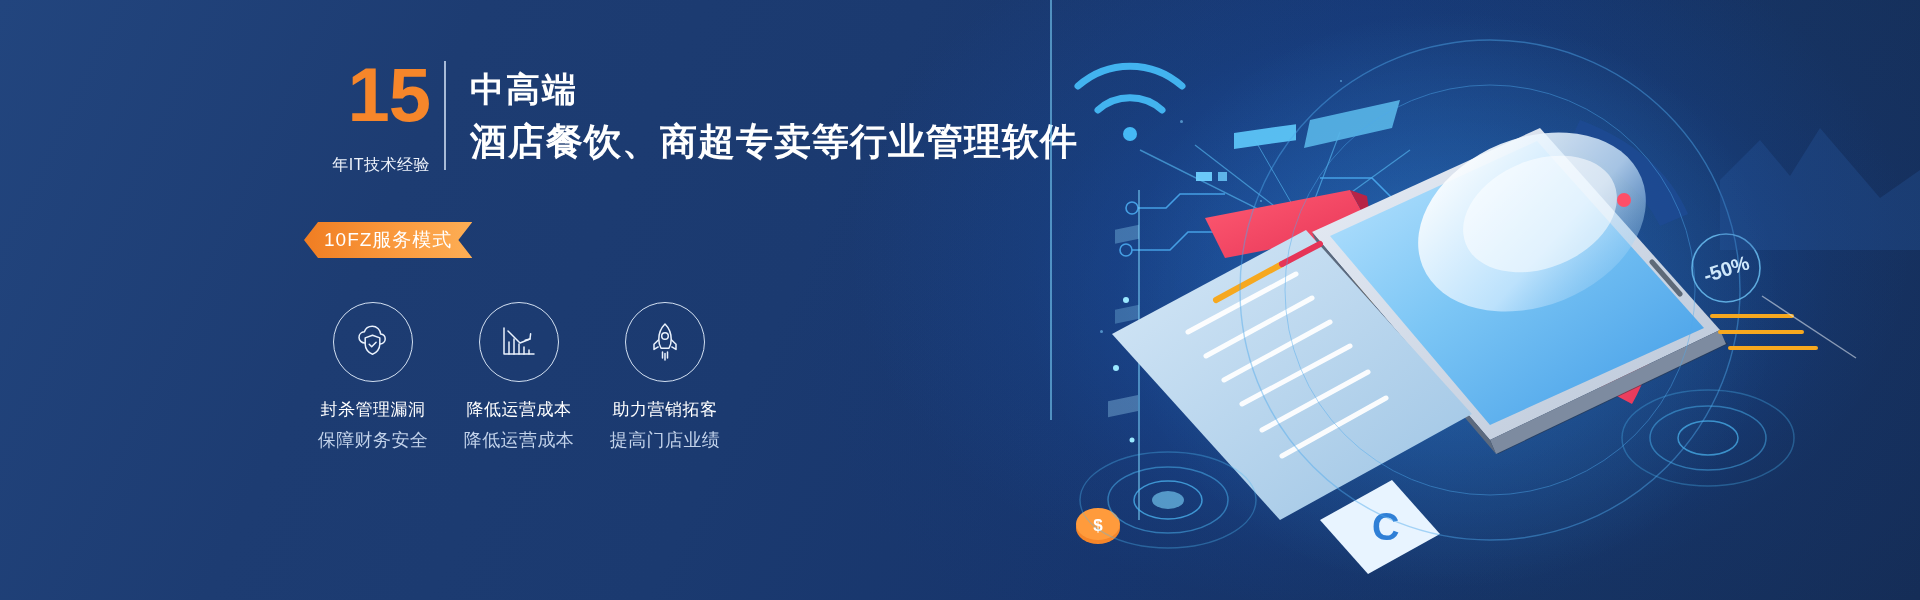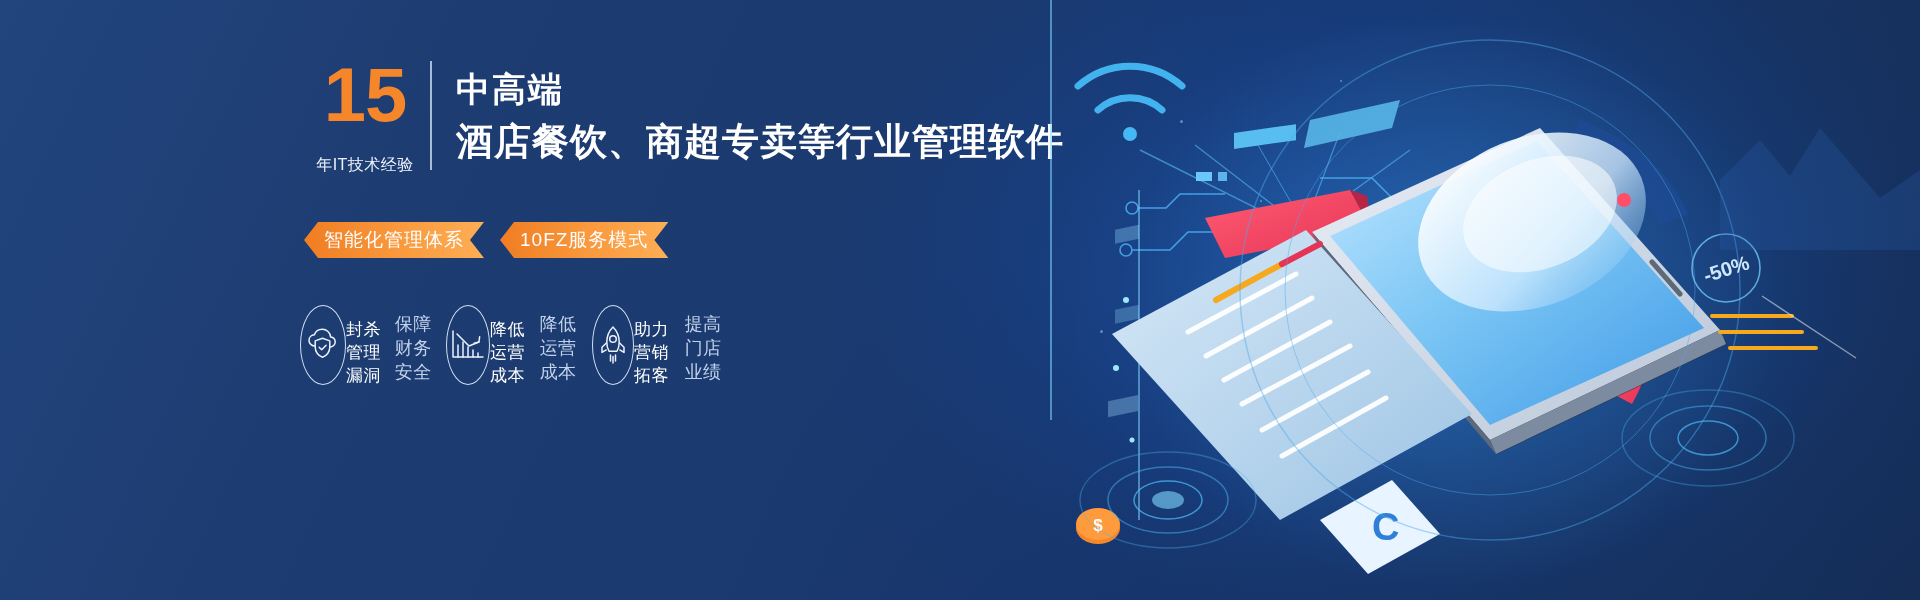--- a/index.html
+++ b/index.html
@@ -11,40 +11,40 @@
       radial-gradient(ellipse 760px 520px at 1380px 250px, rgba(30,110,220,0.30) 0%, rgba(0,0,0,0) 70%),
       linear-gradient(115deg, #22457e 0%, #1d3c72 22%, #1b3a70 42%, #17356c 62%, #16325f 82%, #152d57 100%);
   }
   
   .bgdot{position:absolute;border-radius:50%;background:#7fd4ff;opacity:.55;}
 
   
   #left{position:absolute;left:300px;top:55px;width:800px;height:470px;}
 
   .years-row{display:flex;align-items:stretch;height:125px;}
-  .years-block{width:130px;display:flex;flex-direction:column;align-items:center;justify-content:center;padding-right:0;}
+  .years-block{width:130px;display:flex;flex-direction:column;align-items:flex-end;justify-content:center;padding-right:14px;}
   .years-num{font-size:76px;line-height:.95;font-weight:bold;color:#f6862a;letter-spacing:-1px;font-family:"Liberation Sans",sans-serif;}
   .years-cap{font-size:16px;color:#eef3fb;margin-top:24px;letter-spacing:.5px;}
   .vdiv{width:2px;background:rgba(215,230,250,.75);margin:6px 0 10px 0;}
   .title-block{padding-left:24px;display:flex;flex-direction:column;justify-content:center;}
   .title-1{font-size:34px;font-weight:bold;color:#ffffff;letter-spacing:2px;line-height:1.25;}
   .title-2{font-size:37px;font-weight:bold;color:#ffffff;letter-spacing:1px;line-height:1.35;margin-top:6px;white-space:nowrap;}
 
   
   .pills{display:flex;gap:16px;margin-top:42px;margin-left:4px;}
   .pill{
     position:relative;height:36px;display:flex;align-items:center;justify-content:center;
     background:linear-gradient(90deg,#f07d22 0%,#fa9a3e 55%,#fdae55 100%);
     color:#fff;font-size:19px;letter-spacing:1px;padding:0 20px;
     clip-path:polygon(14px 0, 100% 0, calc(100% - 14px) 50%, 100% 100%, 14px 100%, 0 50%);
   }
 
   
   .features{display:flex;margin-top:44px;margin-left:0px;}
-  .feature{width:146px;display:flex;flex-direction:row;align-items:center;}
+  .feature{width:146px;display:flex;flex-direction:column;align-items:center;}
   .fcircle{width:78px;height:78px;border:1.6px solid rgba(226,238,252,.92);border-radius:50%;display:flex;align-items:center;justify-content:center;}
   .flabel{font-size:17px;color:#ffffff;margin-top:16px;letter-spacing:.5px;}
   .fsub{font-size:18px;color:#c2d2ea;margin-top:7px;letter-spacing:.4px;}
 
   
   #art{position:absolute;left:1020px;top:0;width:900px;height:600px;}
 </style>
 </head>
 <body>
 
@@ -66,21 +66,20 @@
         <div class="years-cap">年IT技术经验</div>
       </div>
       <div class="vdiv"></div>
       <div class="title-block">
         <div class="title-1">中高端</div>
         <div class="title-2">酒店餐饮、商超专卖等行业管理软件</div>
       </div>
     </div>
 
     <div class="pills">
-      <div class="pill">智能化管理体系</div>
       <div class="pill">10FZ服务模式</div>
     </div>
 
     <div class="features">
 
       <div class="feature">
         <div class="fcircle">
           <svg width="44" height="40" viewBox="0 0 44 40" fill="none">
             <path d="M14 21c-3.3 0-6-2.5-6-5.6 0-3 2.4-5.4 5.4-5.6C14.4 6.6 17.6 4.2 21.3 4.2c4.4 0 8 3.4 8.3 7.7 2.6.3 4.6 2.4 4.6 5 0 2.8-2.3 5.1-5.2 5.1" stroke="#eaf2fd" stroke-width="1.5" stroke-linecap="round" stroke-linejoin="round"></path>
             <path d="M21.5 13.2l7.3 2.7v6.4c0 4.6-3.2 8.6-7.3 9.9-4.1-1.3-7.3-5.3-7.3-9.9v-6.4z" stroke="#eaf2fd" stroke-width="1.5" stroke-linejoin="round" fill="none"></path>

